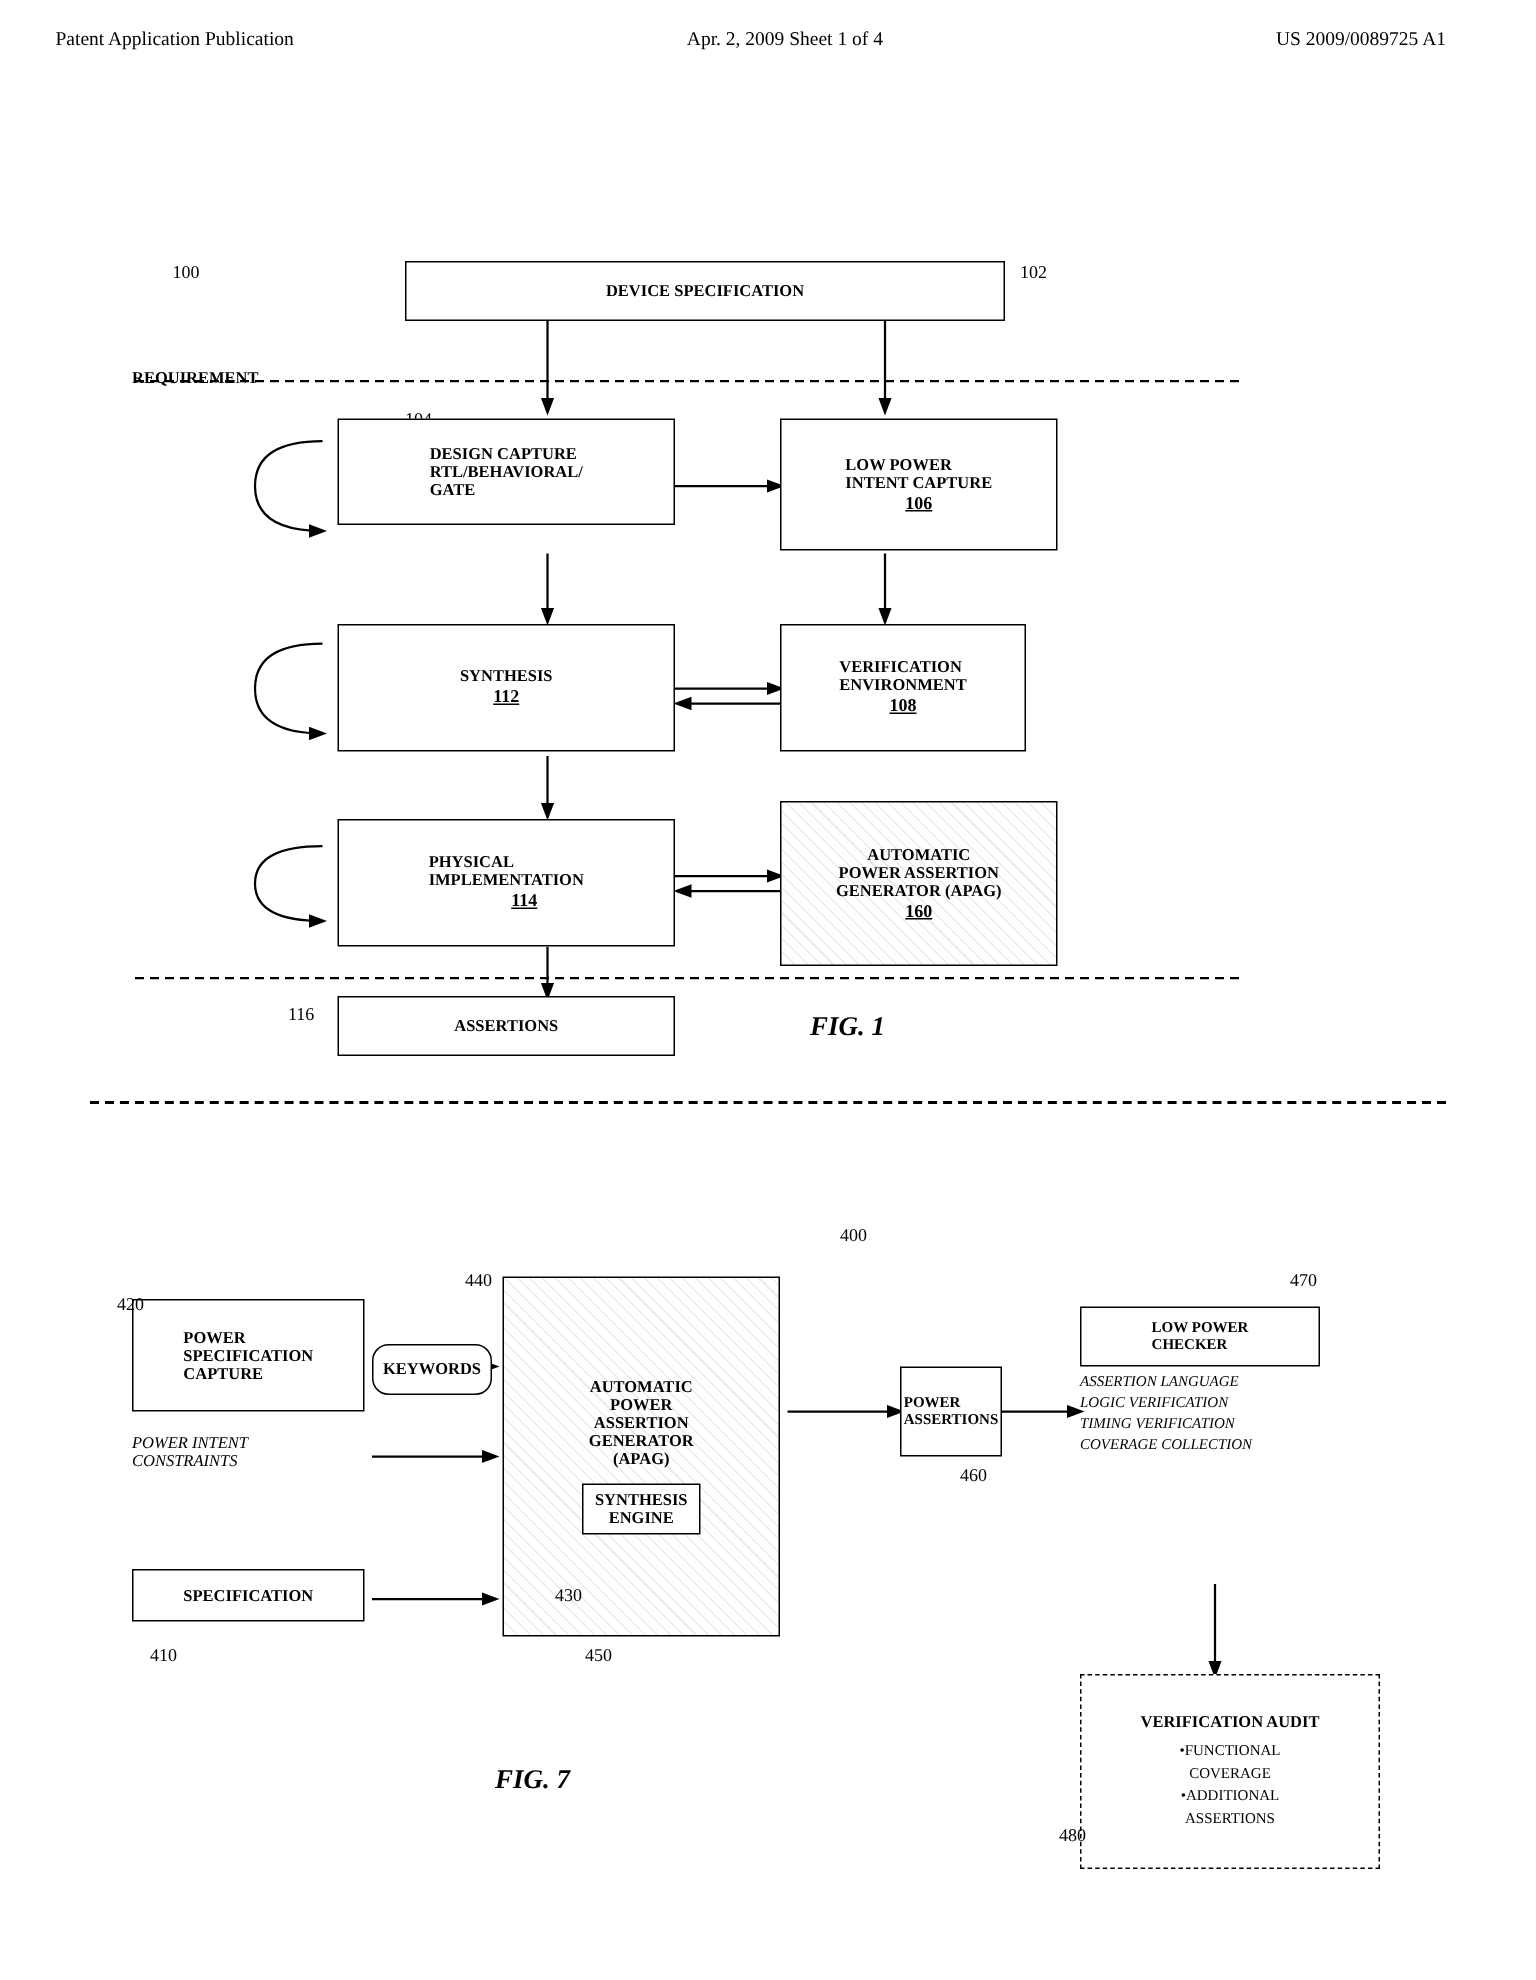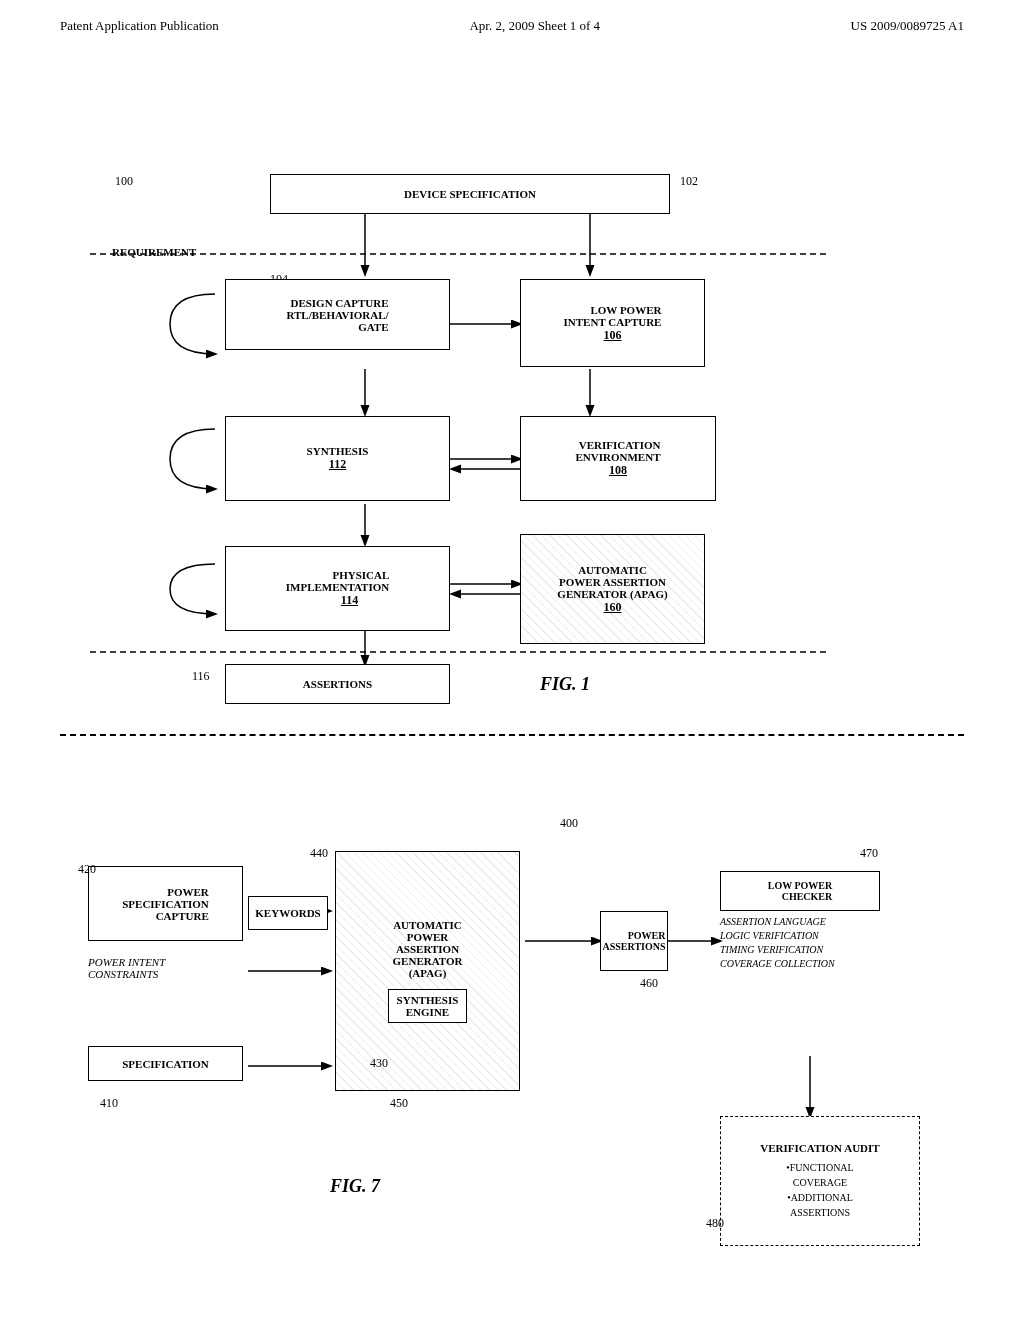--- a/index.html
+++ b/index.html
@@ -10,21 +10,21 @@
       min-height: 1320px;
       position: relative;
       overflow-x: hidden;
     }
 
     
     .page-header {
       display: flex;
       justify-content: space-between;
       align-items: center;
-      padding: 18px 60px 10px 60px;
+      padding: 18px 60px 10px 37px;
       border-bottom: none;
       font-size: 13px;
     }
 
     
     .fig1-container {
       position: relative;
       width: 100%;
       height: 680px;
       margin-top: 10px;
@@ -38,21 +38,21 @@
       margin-top: 10px;
     }
 
     .box {
       position: absolute;
       border: 1.5px solid #000;
       display: flex;
       flex-direction: column;
       align-items: center;
       justify-content: center;
-      text-align: right;
+      text-align: left;
       font-size: 11px;
       font-weight: bold;
       background: #fff;
       padding: 16px;
     }
 
     .hatched-box {
       position: absolute;
       border: 1.5px solid #000;
       display: flex;
@@ -158,41 +158,41 @@
   </svg>
 
   <div class="num-label" style="left:115px; top:120px;">100</div>
 
   <div class="num-label" style="left:680px; top:120px;">102</div>
 
   <div class="box" style="left:270px; top:120px; width:400px; height:40px;">
     <span>DEVICE SPECIFICATION</span>
   </div>
 
-  <div class="arrow-label" style="left:88px; top:192px;margin-left:24px;">REQUIREMENT</div>
+  <div class="arrow-label" style="left:88px; top:192px;">REQUIREMENT</div>
 
   <div class="num-label" style="left:270px; top:218px;">104</div>
 
   <div class="box" style="left:225px; top:225px; width:225px; height:71px;">
     <span style="white-space:pre-line;">DESIGN CAPTURE
 RTL/BEHAVIORAL/
 GATE</span>
   </div>
 
   <div class="box" style="left:520px; top:225px; width:185px; height:88px;">
     <span style="white-space:pre-line;">LOW POWER<br>INTENT CAPTURE</span>
     <span style="text-decoration:underline; font-size:12px;">106</span>
   </div>
 
   <div class="box" style="left:225px; top:362px; width:225px; height:85px;">
     <span>SYNTHESIS</span>
     <span style="text-decoration:underline; font-size:12px;">112</span>
   </div>
 
-  <div class="box" style="left:520px; top:362px; width:196px; height:85px;">
+  <div class="box" style="left:520px; top:362px; width:164px; height:85px;">
     <span>VERIFICATION<br>ENVIRONMENT</span>
     <span style="text-decoration:underline; font-size:12px;">108</span>
   </div>
 
   <div class="hatched-box" style="left:520px; top:480px; width:185px; height:110px;">
     <span>AUTOMATIC<br>POWER ASSERTION<br>GENERATOR (APAG)</span>
     <span style="text-decoration:underline; font-size:12px;">160</span>
   </div>
 
   <div class="box" style="left:225px; top:492px; width:225px; height:85px;">
@@ -238,21 +238,21 @@
   <div class="box" style="left:88px; top:110px; width:155px; height:75px;">
     <span>POWER<br>SPECIFICATION<br>CAPTURE</span>
   </div>
 
   <div class="num-label" style="left:78px; top:106px;">420</div>
 
   <div style="position:absolute; left:88px; top:200px; font-style:italic; font-size:11px; font-weight:normal; width:140px;">
     <em>POWER INTENT<br>CONSTRAINTS</em>
   </div>
 
-  <div class="box" style="left:248px; top:140px; width:80px; height:18px;">
+  <div class="box" style="left:248px; top:140px; width:80px; height:18px;border-radius:11px;">
     <span>KEYWORDS</span>
   </div>
 
   <div class="num-label" style="left:310px; top:90px;">440</div>
 
   <div class="box" style="left:88px; top:290px; width:155px; height:35px;">
     <span>SPECIFICATION</span>
   </div>
 
   <div class="num-label" style="left:100px; top:340px;">410</div>

